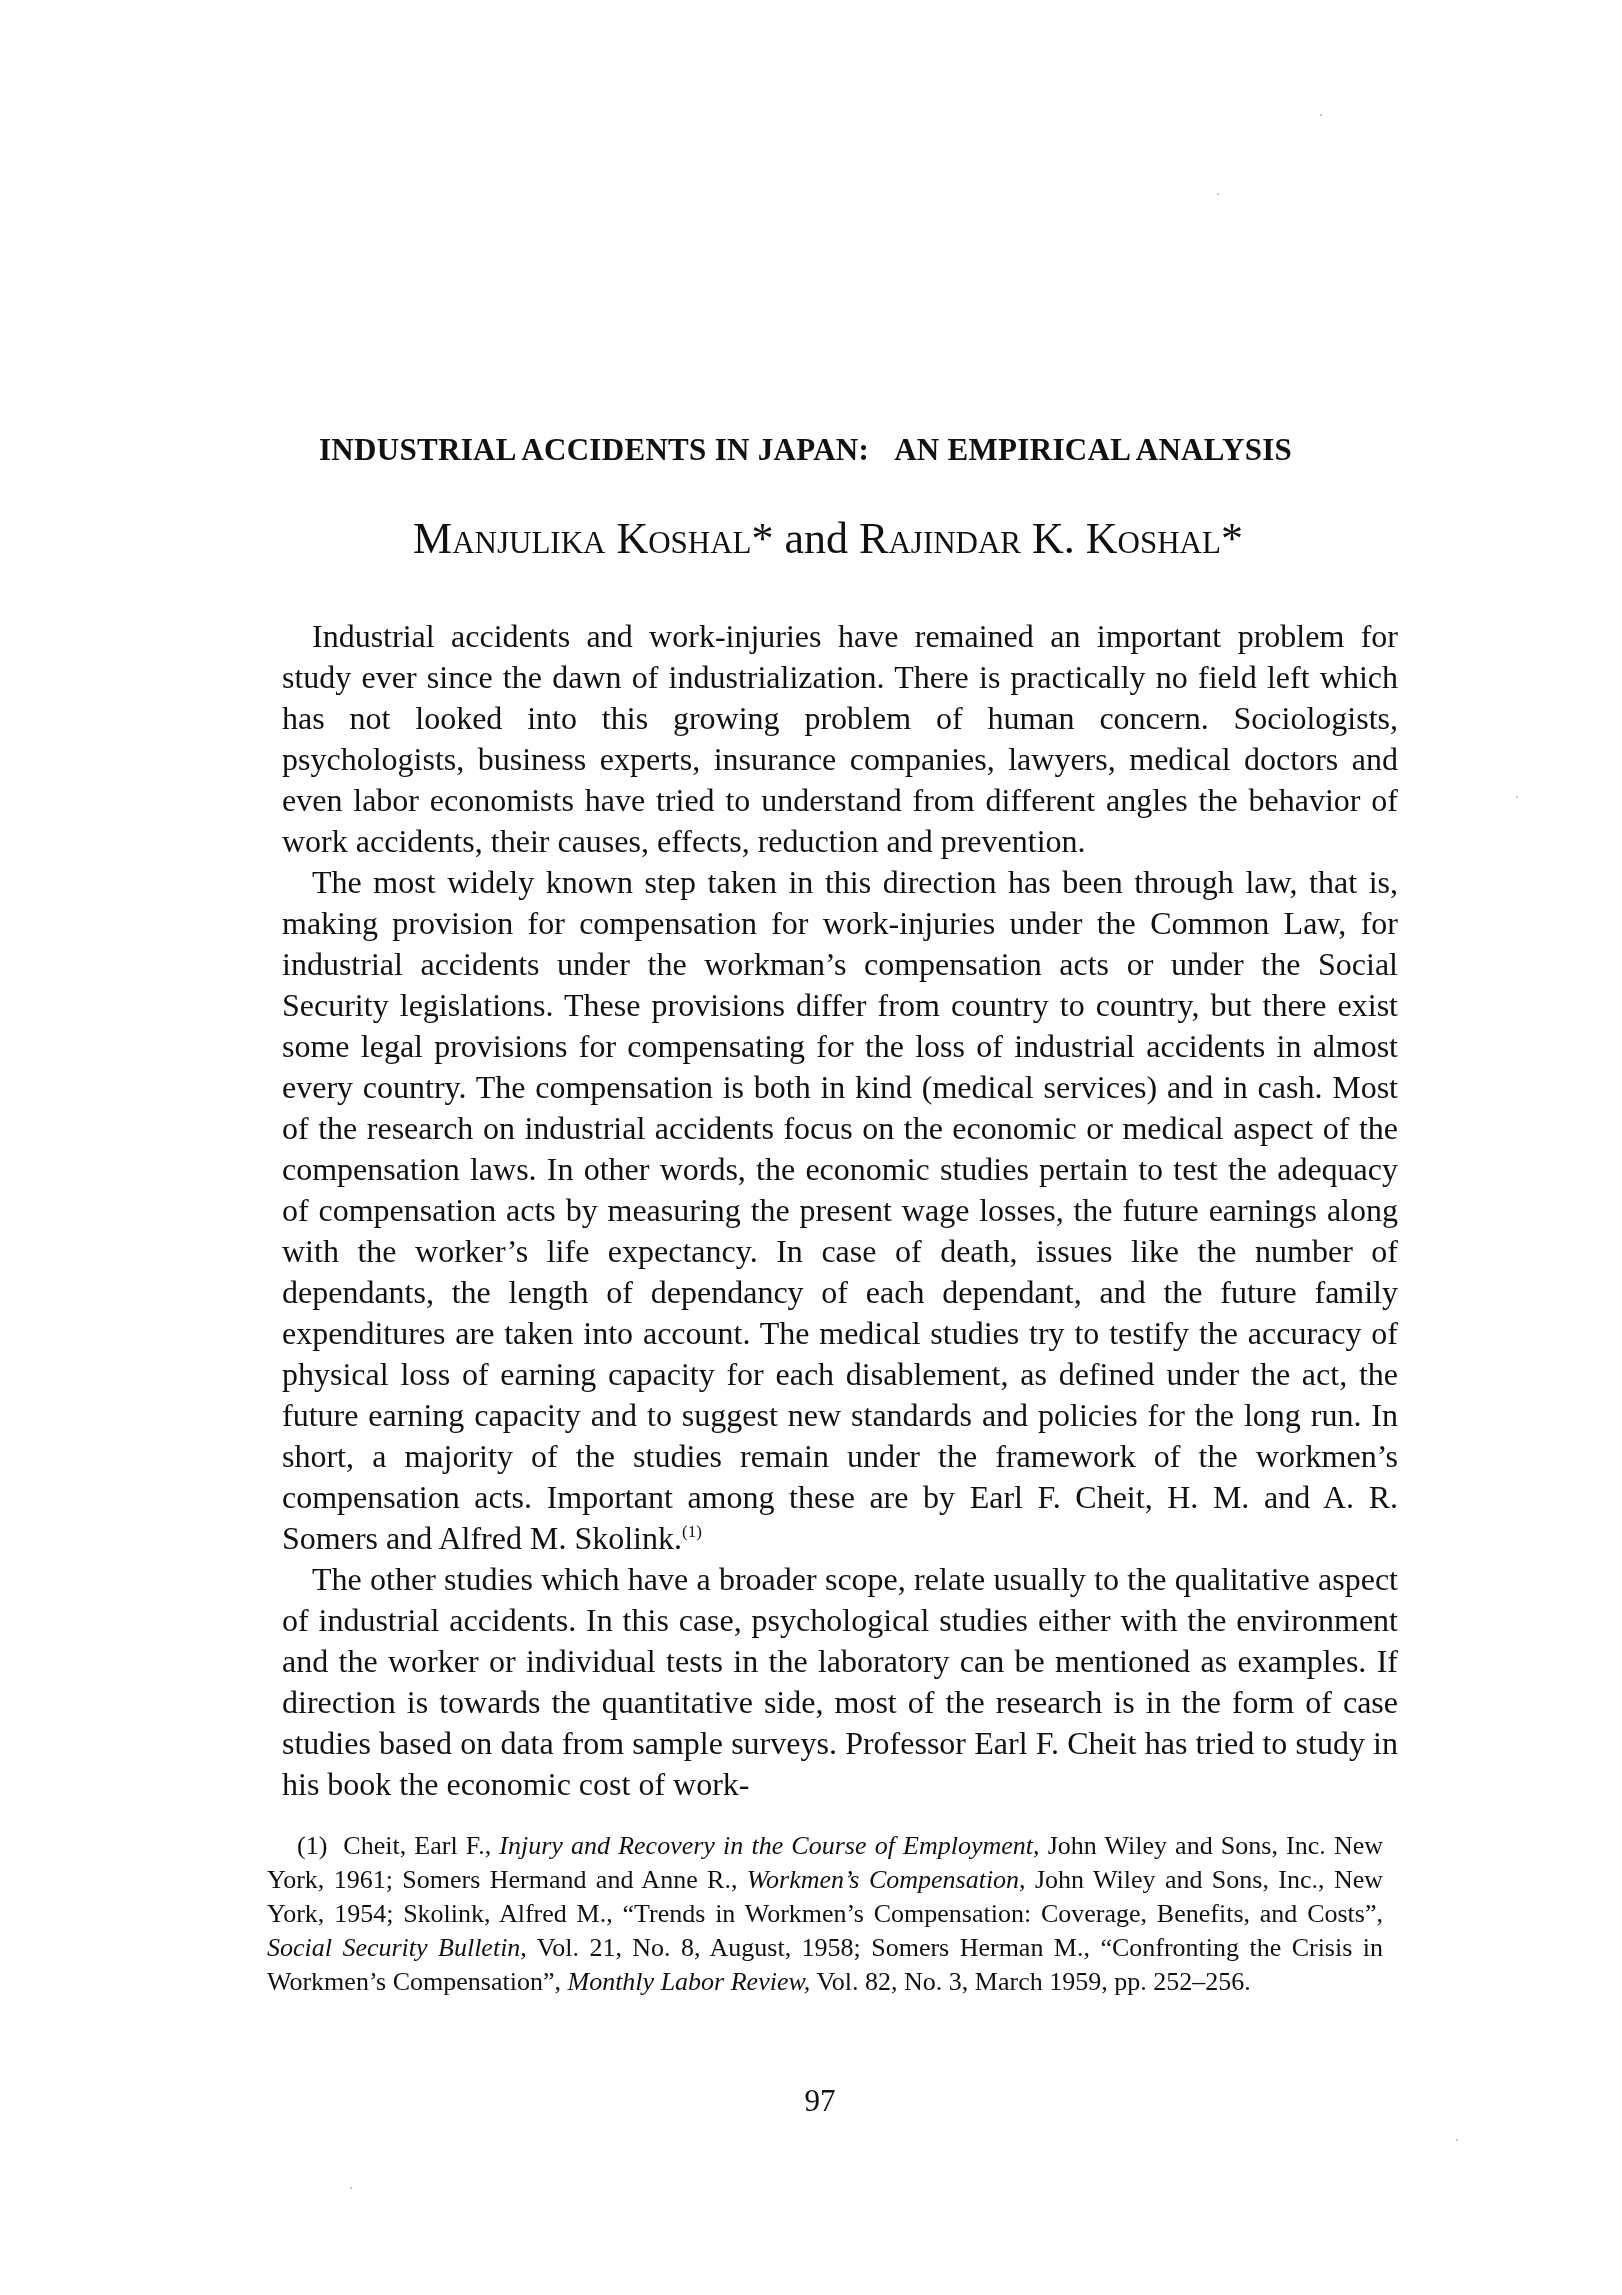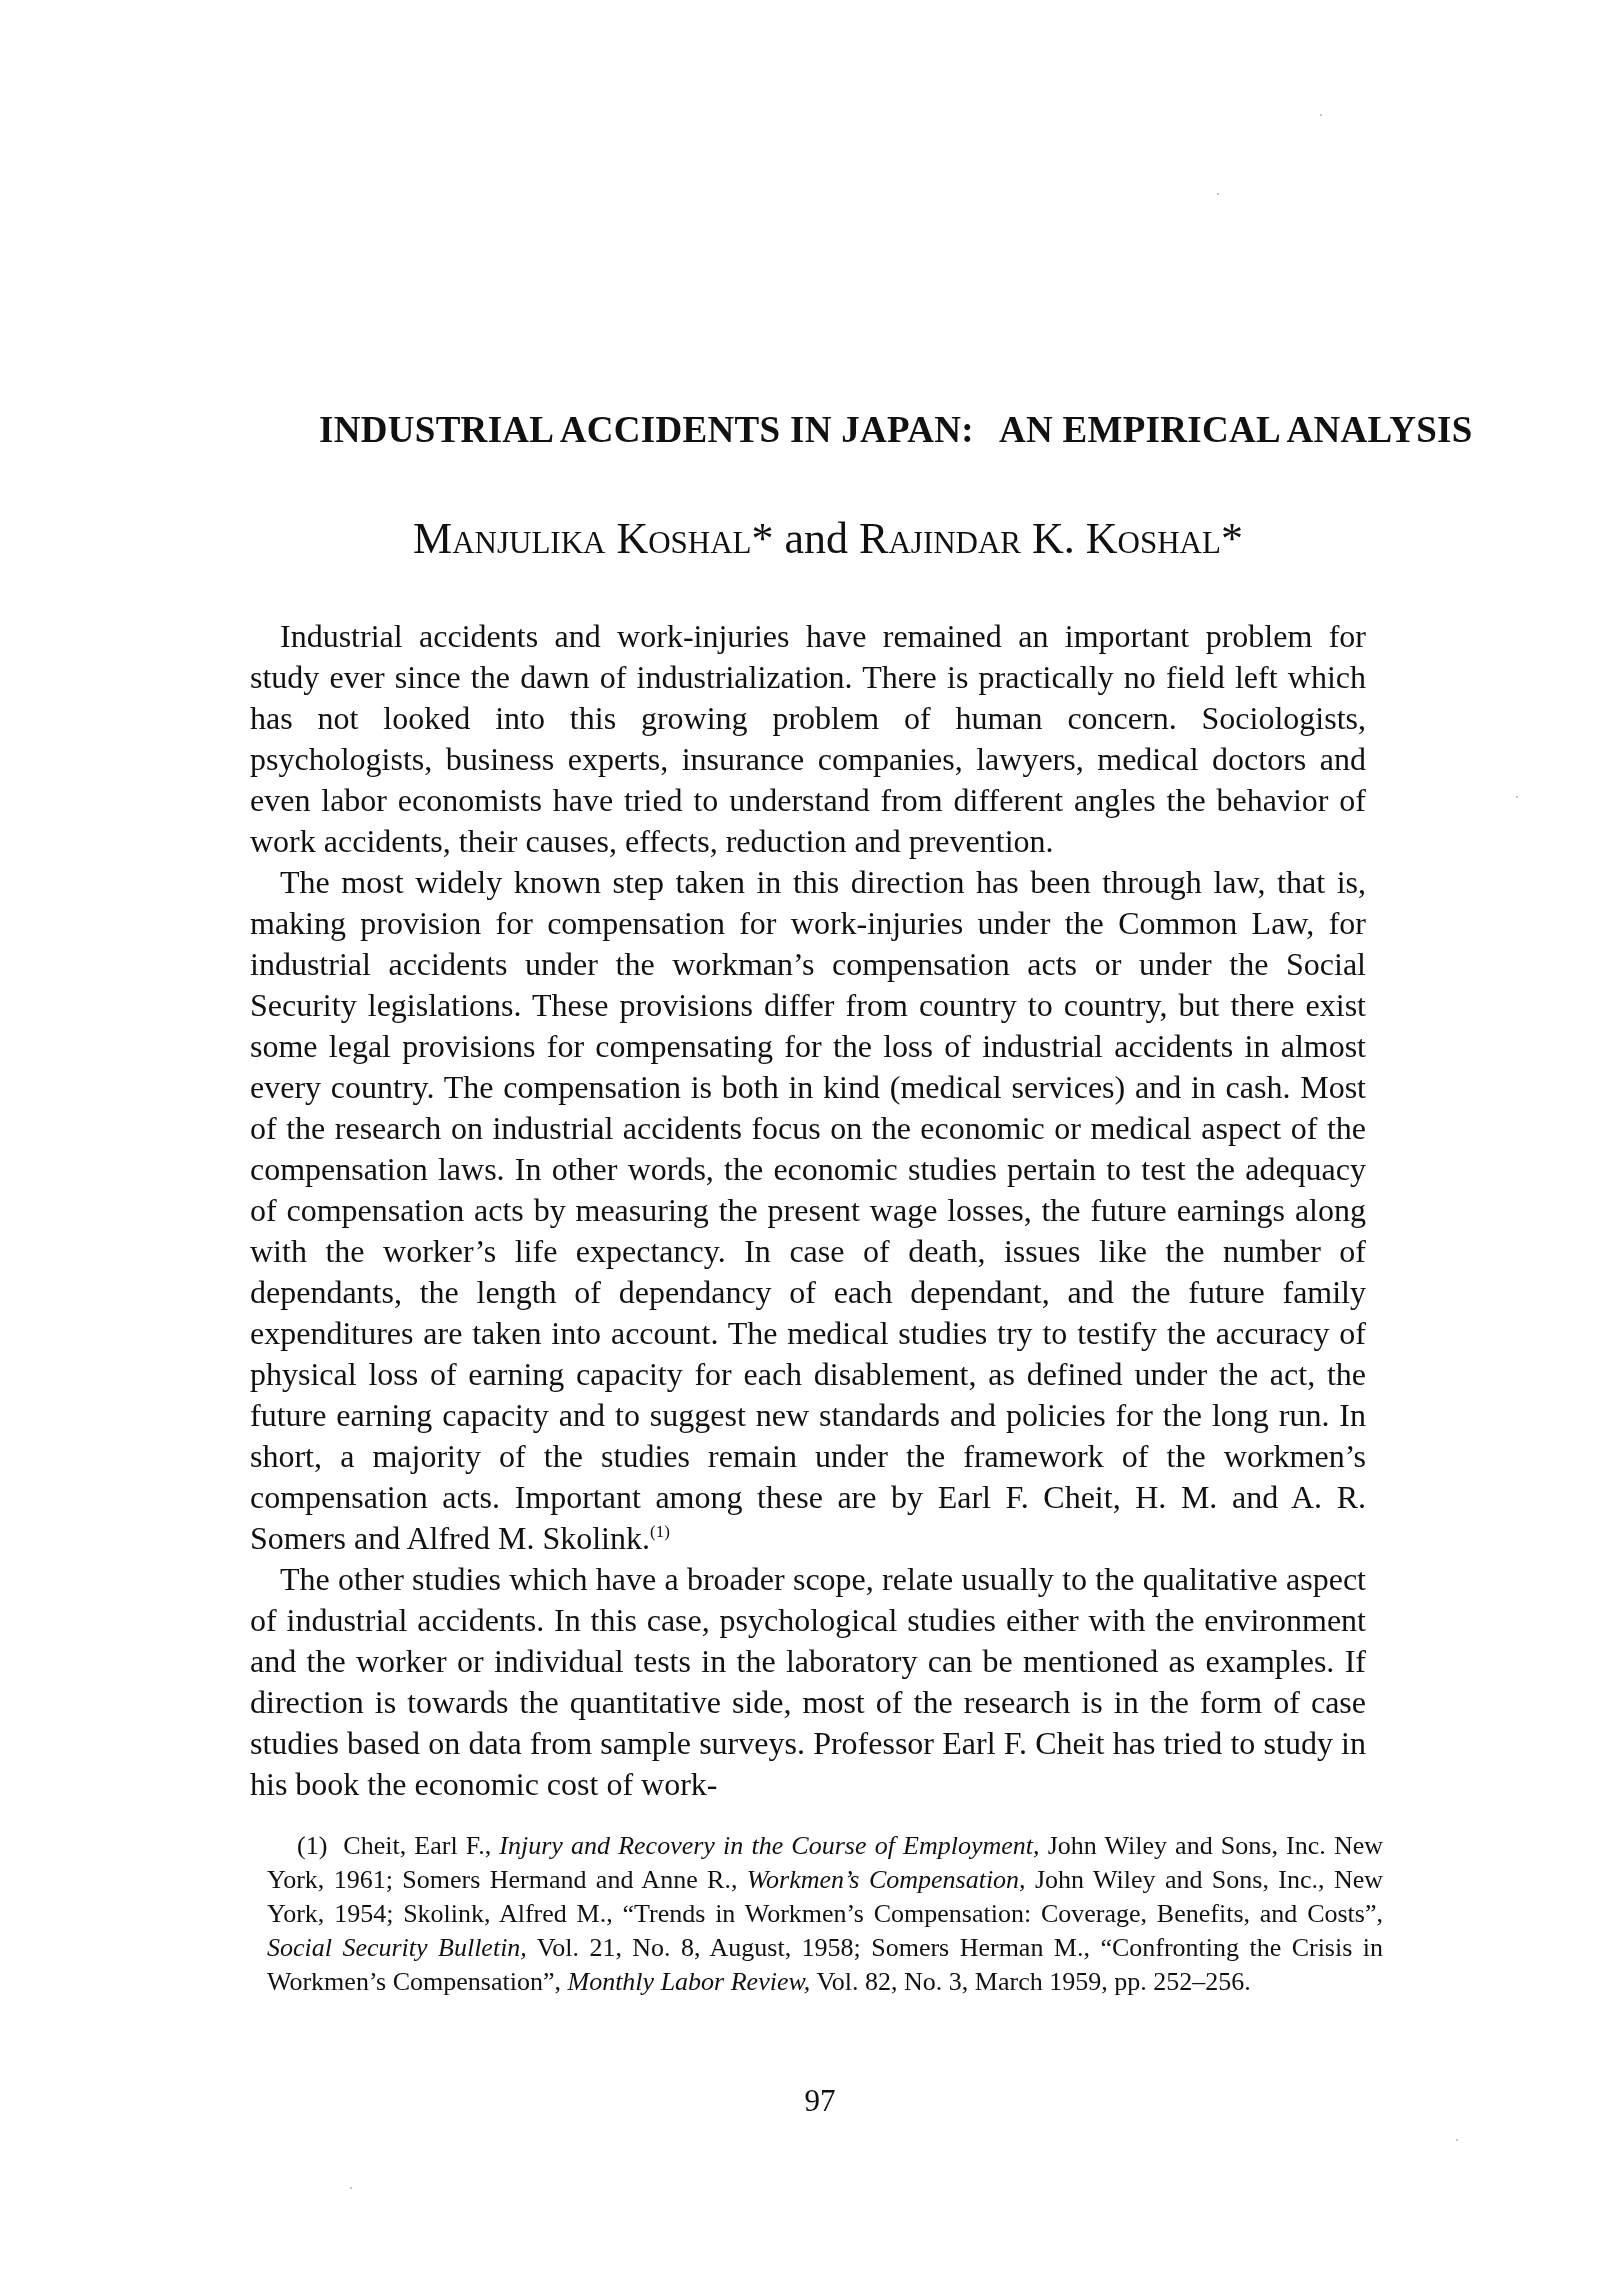--- a/index.html
+++ b/index.html
@@ -3,32 +3,32 @@
 <meta charset="utf-8">
 <style>
   html, body { margin: 0; padding: 0; background: #ffffff; }
   body { width: 1622px; height: 2295px; position: relative; overflow: hidden; }
   .page {
     position: absolute; left: 0; top: 0; width: 1622px; height: 2295px;
     background: #ffffff; color: #111111;
     font-family: "Liberation Serif", "DejaVu Serif", serif;
   }
   .title {
-    position: absolute; top: 408px; left: 319px; width: 1018px;
-    text-align: center; font-size: 37px; font-weight: bold; letter-spacing: 0.3px;
+    position: absolute; top: 432px; left: 319px; width: 1018px;
+    font-size: 31px; font-weight: bold; letter-spacing: 0.3px;
     white-space: nowrap;
   }
   .title .sep { display: inline-block; width: 25px; }
   .authors {
     position: absolute; top: 513px; left: 319px; width: 1018px;
     text-align: center; font-size: 44px; white-space: nowrap;
   }
   .sc { font-variant: small-caps; }
   .body-text {
-    position: absolute; left: 250px; top: 616px; width: 1116px;
+    position: absolute; left: 282px; top: 616px; width: 1116px;
     font-size: 32px; line-height: 41px; text-align: justify;
   }
   .body-text p { margin: 0; text-indent: 30px; }
   .body-text p.first { text-indent: 30px; }
   sup.fn { font-size: 17px; vertical-align: super; line-height: 0; }
   .footnotes {
     position: absolute; left: 267px; top: 1829px; width: 1116px;
     font-size: 26px; line-height: 34px; text-align: justify;
   }
   .footnotes p { margin: 0; text-indent: 30px; }

